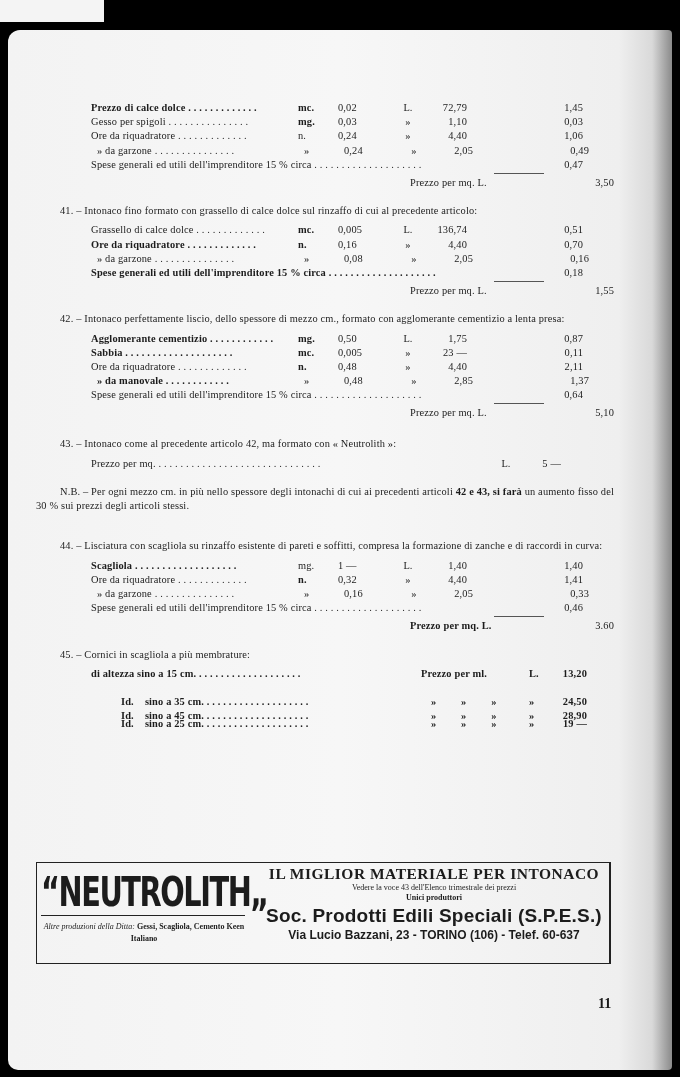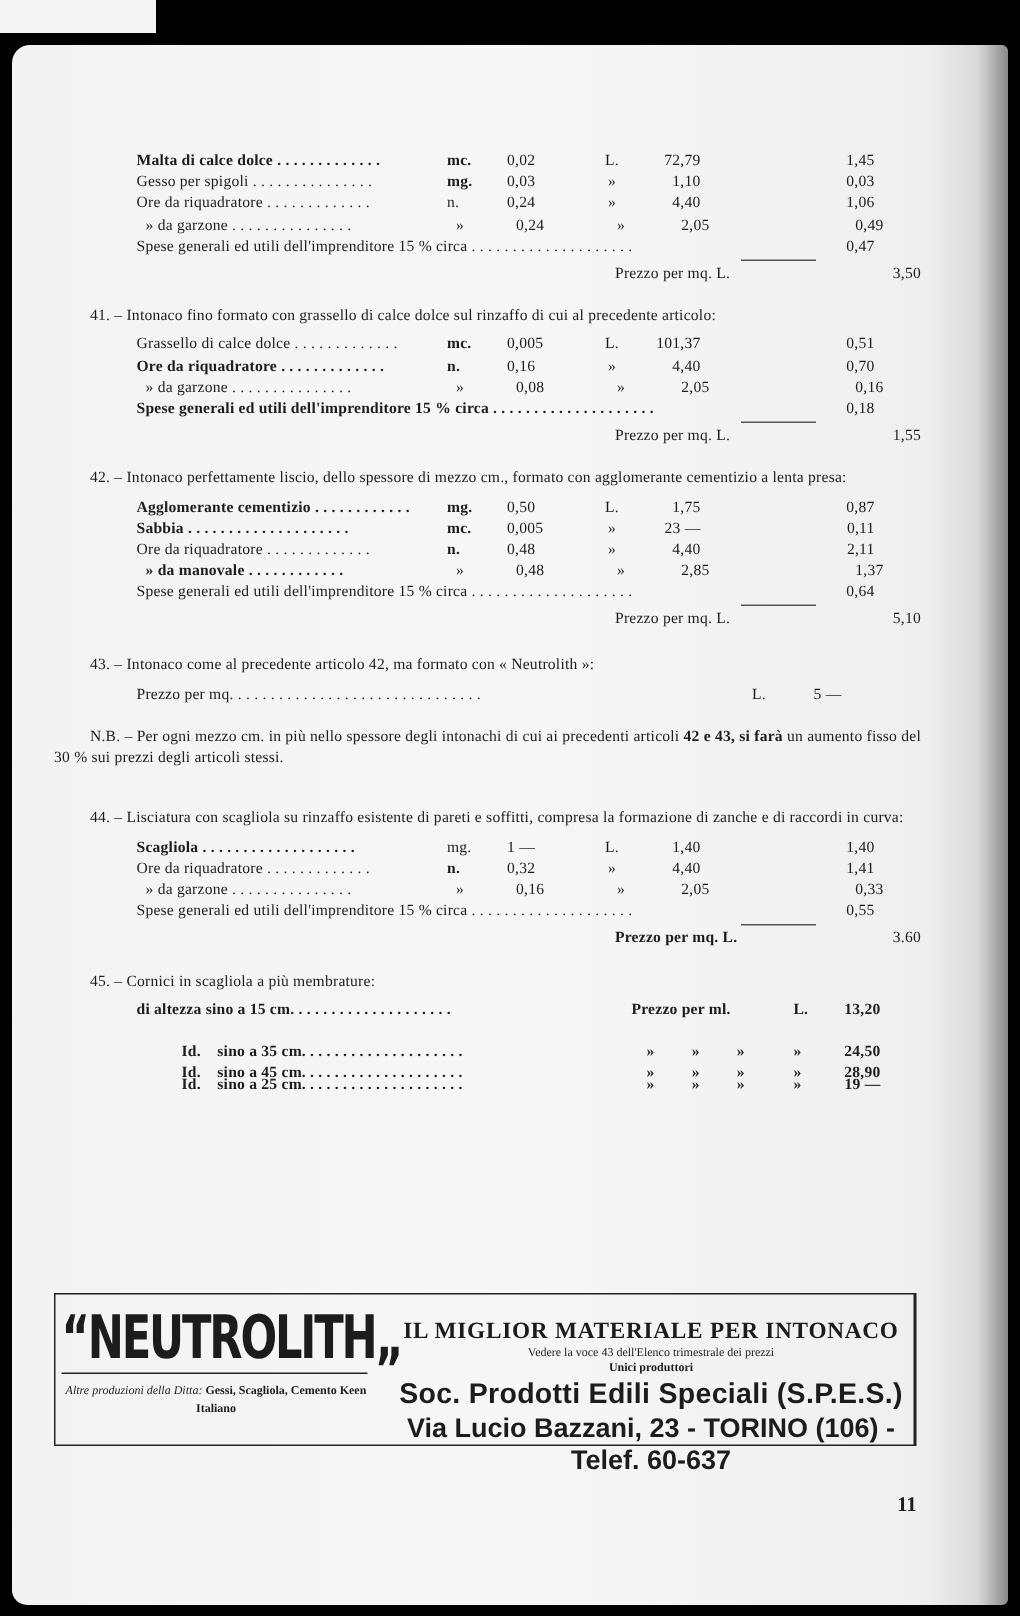--- a/index.html
+++ b/index.html
@@ -30,40 +30,40 @@
   .indent1 { padding-left:6px; }
   .nb { text-indent:24px; text-align:justify; margin:10px 0 26px 0; }
   .ad { position:absolute; left:36px; top:862px; width:572px; height:100px; border:1.5px solid #222; border-right:2px solid #222; }
   .ad-left { position:absolute; left:0; top:0; width:212px; height:100px; }
   .ad-brand { font-family:"DejaVu Sans", sans-serif; font-weight:bold; font-size:40px; letter-spacing:-2px;
               transform:scaleX(0.72); transform-origin:left; position:absolute; left:4px; top:6px; white-space:nowrap; }
   .ad-brand-rule { position:absolute; left:4px; top:52px; width:204px; border-top:1.5px solid #222; }
   .ad-sub { position:absolute; left:4px; top:58px; width:206px; font-size:8px; font-style:italic; text-align:center; line-height:12px; }
   .ad-sub b { font-style:normal; }
   .ad-right { position:absolute; left:222px; top:0; width:350px; text-align:center; }
-  .ad-slogan { font-weight:bold; font-size:15.5px; letter-spacing:0.5px; margin-top:16px; }
+  .ad-slogan { font-weight:bold; font-size:15.5px; letter-spacing:0.5px; margin-top:2px; }
   .ad-ref { font-size:8px; line-height:10px; }
   .ad-prod { font-size:8px; font-weight:bold; line-height:10px; }
   .ad-company { font-family:"Liberation Sans", sans-serif; font-weight:bold; font-size:19px; letter-spacing:0.2px; margin-top:2px; }
-  .ad-addr { font-family:"Liberation Sans", sans-serif; font-weight:bold; font-size:18px; margin-top:1px; }
+  .ad-addr { font-family:"Liberation Sans", sans-serif; font-weight:bold; font-size:12px; margin-top:1px; }
   .page-number { position:absolute; left:598px; top:996px; font-weight:bold; font-size:14px; }
   .cornici .c-desc { width:330px; }
 </style>
 </head>
 <body>
 
 <div class="corner-tab"></div>
 <div class="page"></div>
 
 <div class="content">
 
   <div class="article">
     <div class="rows">
       <div class="row">
-          <span class="c-desc bold"><span>Malta di calce dolce</span> . . . . . . . . . . . . .</span>
+          <span class="c-desc bold"><span>Prezzo di calce dolce</span> . . . . . . . . . . . . .</span>
           <span class="c-unit bold">mc.</span>
           <span class="c-qty">0,02</span>
           <span class="c-cur">L.</span>
           <span class="c-price">72,79</span>
           <span class="c-amt">1,45</span>
         </div>
       <div class="row">
           <span class="c-desc"><span>Gesso per spigoli</span> . . . . . . . . . . . . . . .</span>
           <span class="c-unit bold">mg.</span>
           <span class="c-qty">0,03</span>
@@ -102,21 +102,21 @@
   <div class="article">
     <div class="article-head">
       <span>41.</span> – <span>Intonaco fino formato con grassello di calce dolce sul rinzaffo di cui al precedente articolo:</span>
     </div>
     <div class="rows">
       <div class="row">
           <span class="c-desc"><span>Grassello di calce dolce</span> . . . . . . . . . . . . .</span>
           <span class="c-unit bold">mc.</span>
           <span class="c-qty">0,005</span>
           <span class="c-cur">L.</span>
-          <span class="c-price">101,37</span>
+          <span class="c-price">136,74</span>
           <span class="c-amt">0,51</span>
         </div>
       <div class="row">
           <span class="c-desc bold"><span>Ore da riquadratore</span> . . . . . . . . . . . . .</span>
           <span class="c-unit bold">n.</span>
           <span class="c-qty">0,16</span>
           <span class="c-cur">»</span>
           <span class="c-price">4,40</span>
           <span class="c-amt">0,70</span>
         </div>
@@ -226,21 +226,21 @@
       <div class="row">
           <span class="c-desc indent1"><span>» da garzone</span> . . . . . . . . . . . . . . .</span>
           <span class="c-unit">»</span>
           <span class="c-qty">0,16</span>
           <span class="c-cur">»</span>
           <span class="c-price">2,05</span>
           <span class="c-amt">0,33</span>
         </div>
       <div class="row spese">
           <span class="c-desc"><span>Spese generali ed utili dell'imprenditore 15 % circa</span> . . . . . . . . . . . . . . . . . . . .</span>
-          <span class="c-amt">0,55</span>
+          <span class="c-amt">0,46</span>
         </div>
     </div>
     <div class="total-line"></div>
     <div class="total bold">
         <span class="lbl">Prezzo per mq. L.</span>
         <span class="val" style="font-weight:normal">3.60</span>
       </div>
   </div>
 
   <div class="article cornici">

